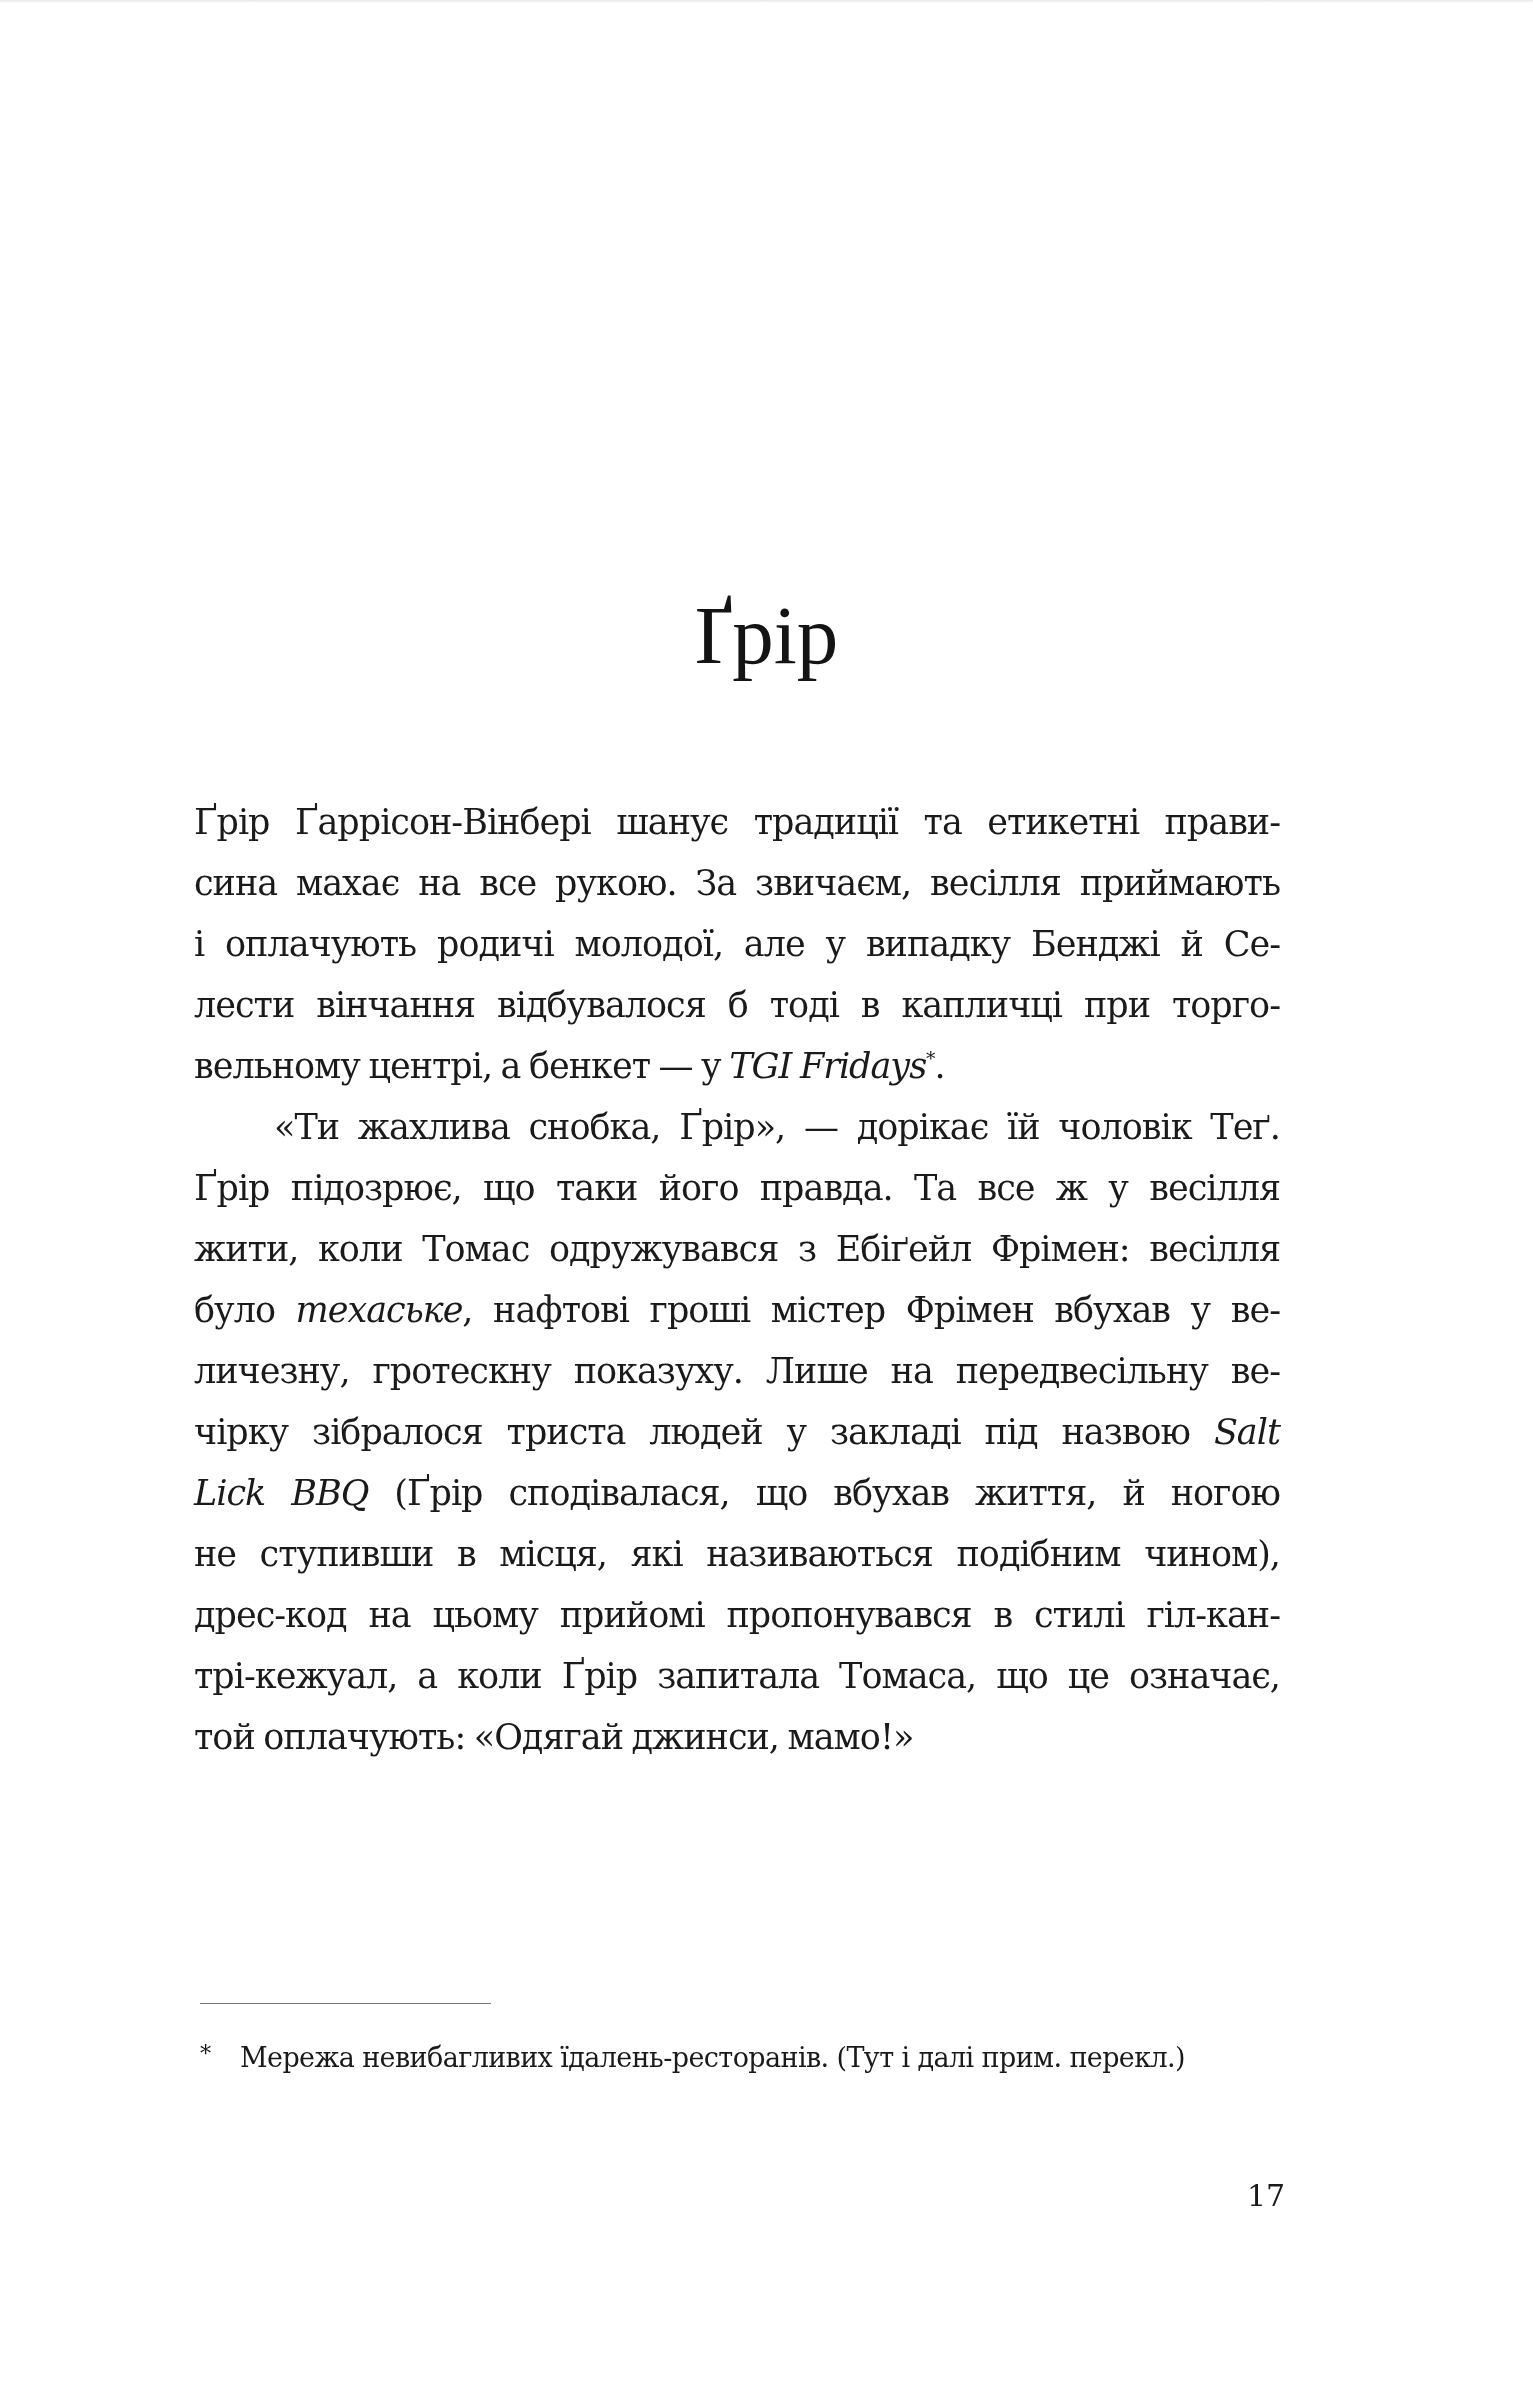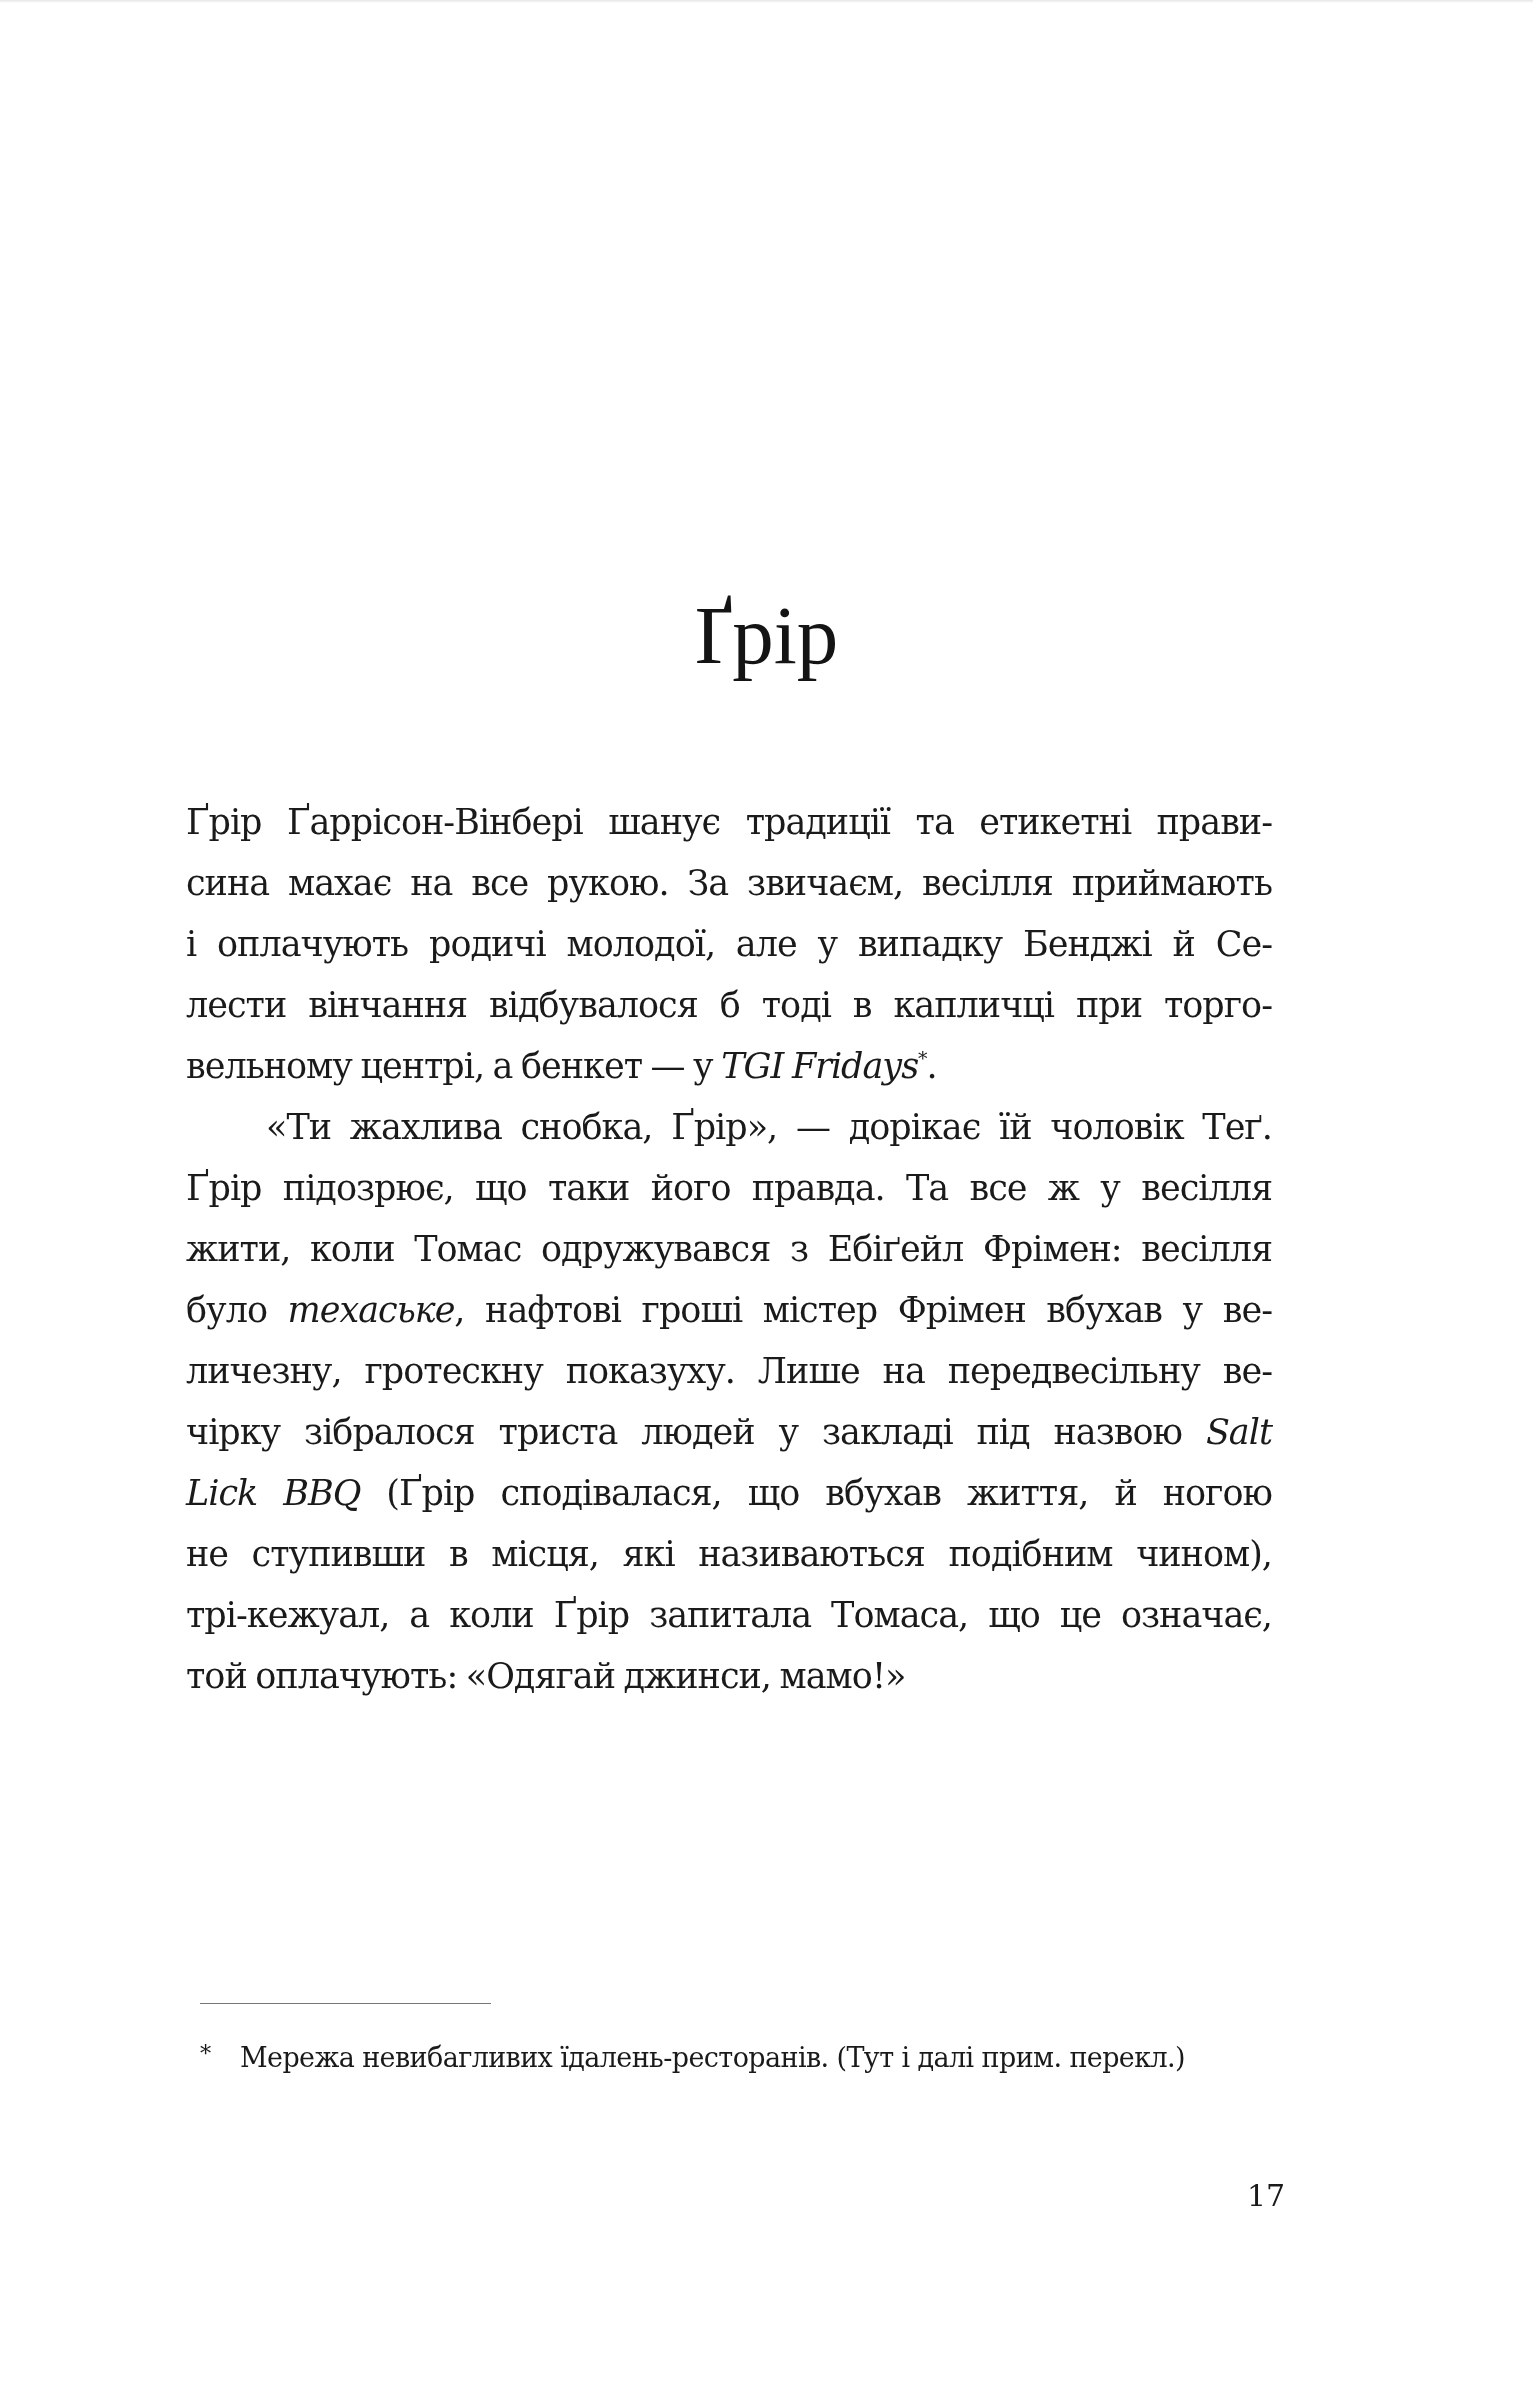--- a/index.html
+++ b/index.html
@@ -17,21 +17,21 @@
   }
   .page { position: absolute; left: 0; top: 0; width: 1533px; height: 2143px; }
   .chapter-title {
     position: absolute; left: 0; width: 1533px; top: 587px;
     text-align: center;
     font-family: "Liberation Serif", "DejaVu Serif", serif;
     font-size: 83px; line-height: 96px; font-weight: normal;
     color: #141414;
   }
   .body-text {
-    position: absolute; left: 186px; top: 792px; width: 1086px;
+    position: absolute; left: 194px; top: 792px; width: 1086px;
   }
   .line {
     display: block;
     height: 61px; line-height: 61px;
     font-size: 35px;
     white-space: nowrap;
     text-align: justify;
     text-align-last: justify;
     letter-spacing: -1px;
     word-spacing: -1.6px;
@@ -73,20 +73,21 @@
     <span class="line">лести вінчання відбувалося б тоді в капличці при торго-</span>
     <span class="line last"><span>вельному центрі, а бенкет — у </span><span class="it">TGI Fridays</span><sup>*</sup><span>.</span></span>
     <span class="line indent">«Ти жахлива снобка, Ґрір», — дорікає їй чоловік Теґ.</span>
     <span class="line">Ґрір підозрює, що таки його правда. Та все ж у весілля</span>
     <span class="line">жити, коли Томас одружувався з Ебіґейл Фрімен: весілля</span>
     <span class="line"><span>було </span><span class="it">техаське</span><span>, нафтові гроші містер Фрімен вбухав у ве-</span></span>
     <span class="line">личезну, гротескну показуху. Лише на передвесільну ве-</span>
     <span class="line"><span>чірку зібралося триста людей у закладі під назвою </span><span class="it">Salt</span></span>
     <span class="line"><span class="it">Lick BBQ</span><span> (Ґрір сподівалася, що вбухав життя, й ногою</span></span>
     <span class="line">не ступивши в місця, які називаються подібним чином),</span>
+    <span class="line">дрес-код на цьому прийомі пропонувався в стилі гіл-кан-</span>
     <span class="line">трі-кежуал, а коли Ґрір запитала Томаса, що це означає,</span>
     <span class="line last">той оплачують: «Одягай джинси, мамо!»</span>
   </div>
 
   <div class="footnote-rule"></div>
 
   <div class="footnote">
     <span class="marker">*</span><span>Мережа невибагливих їдалень-ресторанів. </span><span class="it">(Тут і далі прим. перекл.)</span>
   </div>
 

